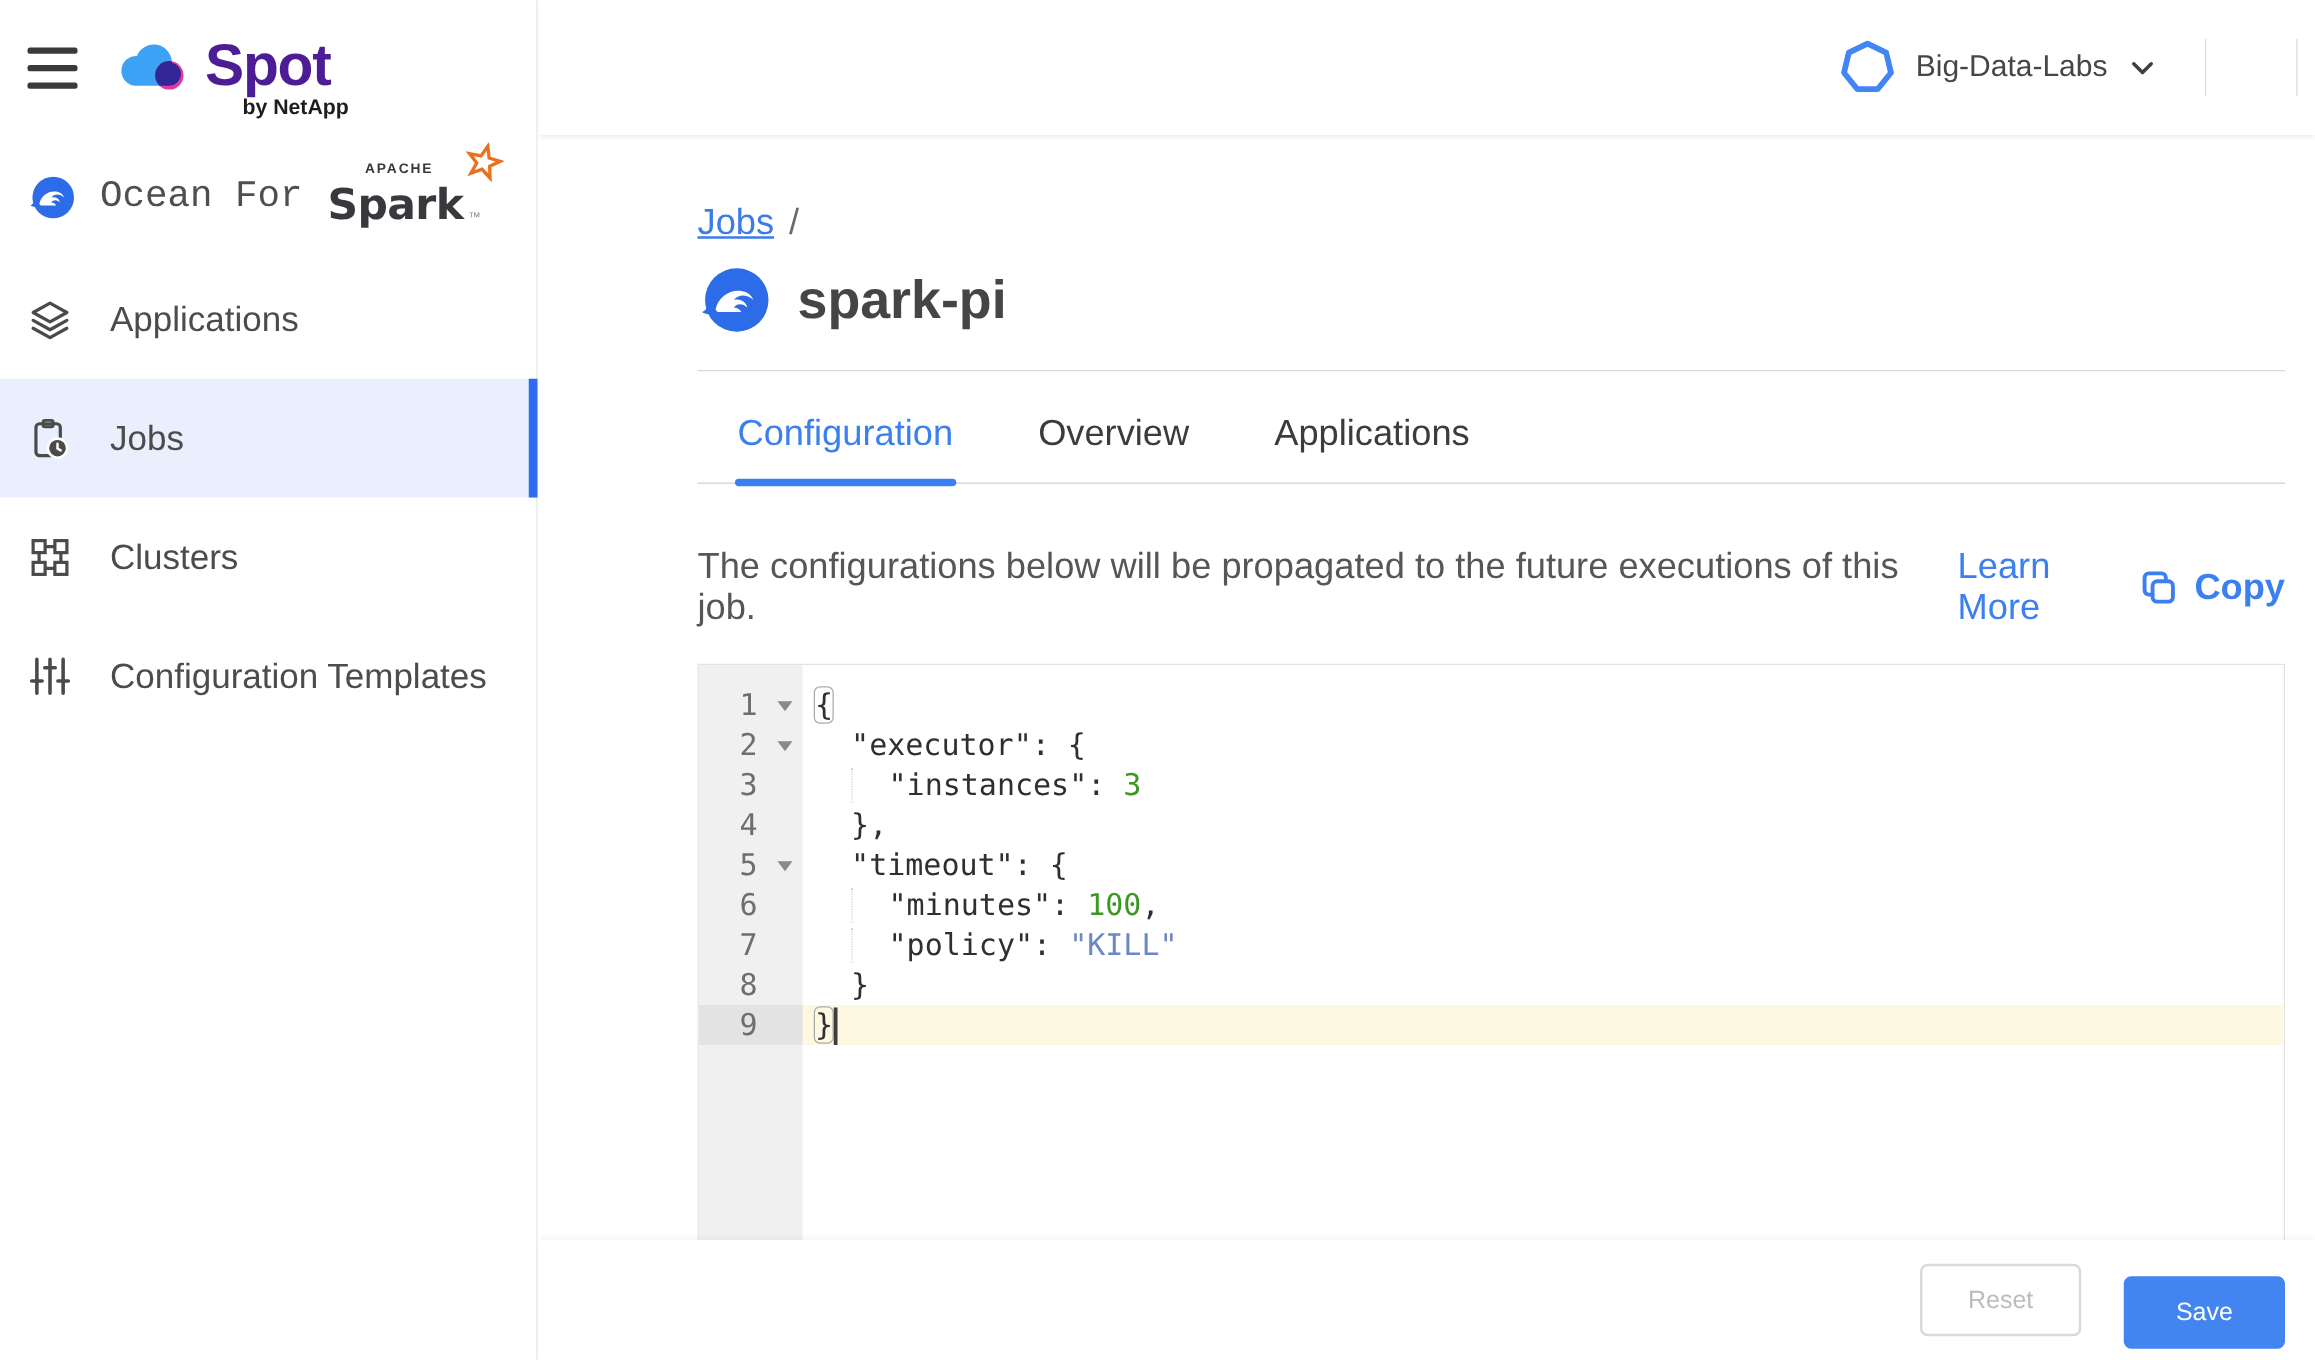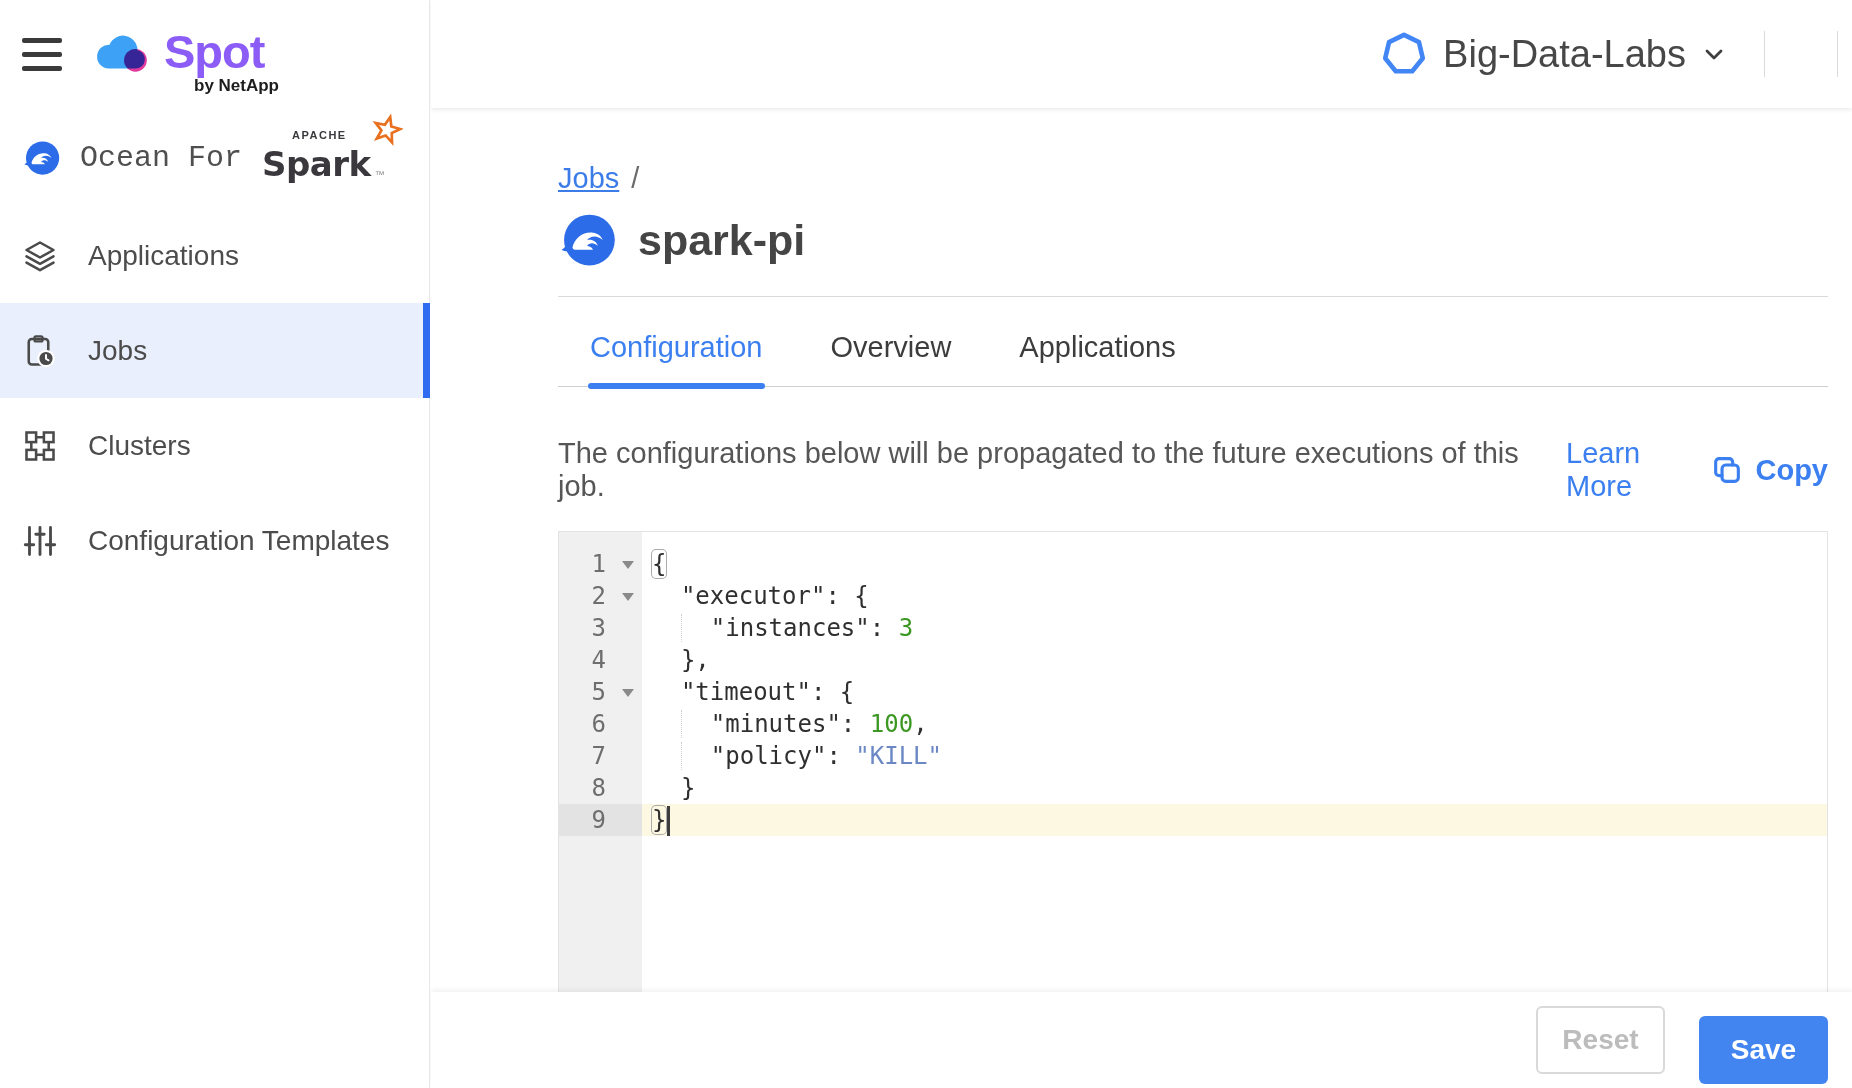--- a/index.html
+++ b/index.html
@@ -8,40 +8,40 @@
   svg { display:block; }
 
   
   .sidebar { position:absolute; left:0; top:0; width:430px; height:1088px; background:#fff; border-right:1px solid #e7e7e7; z-index:5; }
   .brand-row { display:flex; align-items:flex-start; padding:30px 0 0 22px; }
   .hamburger { margin-top:8px; cursor:pointer; }
   .hamburger span { display:block; width:40px; height:5px; background:#3a3a3a; border-radius:2px; margin-bottom:9px; }
   .hamburger span:last-child { margin-bottom:0; }
   .spot-logo { display:flex; margin-left:32px; }
   .spot-text { margin-left:12px; }
-  .spot-name { font-size:47px; font-weight:800; letter-spacing:-1px; color:#8b5cf6; line-height:44px; }
+  .spot-name { font-size:47px; font-weight:800; letter-spacing:-1px; color:#4c1d95; line-height:44px; }
   .spot-byline { font-size:17px; font-weight:700; color:#1d1d1d; margin:2px 0 0 30px; }
   .product-row { position:absolute; top:132px; left:22px; display:flex; align-items:center; gap:20px; }
   .product-prefix { font-size:30px; color:#4f4f4f;font-family:Liberation Mono, monospace; }
   .sparkmark { position:relative; padding:12px 30px 0 0; }
   .spark-apache { position:absolute; top:-3px; left:30px; font-size:11px; font-weight:700; letter-spacing:1.5px; color:#3a383d; }
   .spark-word { font-size:34px; font-weight:700; letter-spacing:-0.5px; color:#3a383d; font-family:"DejaVu Sans",sans-serif; }
   .spark-star { position:absolute; top:-18px; right:-2px; }
   .spark-tm { position:absolute; bottom:4px; right:16px; font-size:10px; color:#8a8a8a; }
   .menu { position:absolute; top:208px; left:0; right:0; }
   .menu-item { position:relative; height:95px; display:flex; align-items:center; gap:30px; padding-left:22px; font-size:28px; color:#4c4c4c; cursor:pointer; }
   .menu-item .micon { width:36px; height:36px; flex:none; }
   .menu-item.active { background:#e9effc; }
   .menu-item.active::after { content:""; position:absolute; right:-1px; top:0; bottom:0; width:7px; background:#2e6bf0; }
 
   
   .main { position:absolute; left:431px; top:0; right:0; height:1088px; }
   .header { height:108px; background:#fff; box-shadow:0 2px 4px rgba(0,0,0,.08); display:flex; align-items:center; justify-content:flex-end; padding-right:14px; position:relative; z-index:3; }
   .hgroup { display:flex; align-items:center; cursor:pointer; }
-  .hlabel { font-size:38px; color:#474747; margin:0 14px 0 16px; }
+  .hlabel { font-size:24px; color:#474747; margin:0 14px 0 16px; }
   .hdivider { width:1px; height:46px; background:#dadada; margin:0 36px; }
   .hdivider.last { margin:0 0 0 36px; }
 
   .content { padding:0 24px 0 127px; height:884px; overflow:hidden; }
   .breadcrumb { margin-top:52px; height:36px; display:flex; align-items:center; gap:12px; font-size:29px; }
   .crumb-link { color:#3b7ce8; text-decoration:underline; cursor:pointer; }
   .crumb-sep { color:#6b6b6b; }
   .title-row { margin-top:12px; height:64px; display:flex; align-items:center; gap:22px; }
   .page-title { font-size:43px; font-weight:700; color:#454545; }
   .title-hr { border:none; border-top:1px solid #d9d9d9; margin:24px 0 0 0; }
@@ -67,21 +67,21 @@
   .row.active .ccell { background:#fdf8e2; }
   .row.active .gcell { background:#e3e3e3; }
   .seg-num { color:#3c9723; }
   .seg-str { color:#6b88c5; }
   .seg-g { border-left:1px dotted #cfcfcf; }
   .seg-bm { box-shadow:0 0 0 1px #ababab; border-radius:4px; }
   .cursor { display:inline-block; width:3px; height:30px; background:#3d3d3d; vertical-align:middle; margin-left:1px; }
 
   
   .footer { position:absolute; left:0; right:0; bottom:0; height:96px; background:#fff; box-shadow:0 -2px 5px rgba(0,0,0,.06); display:flex; align-items:center; justify-content:flex-end; padding-right:24px; z-index:4; }
-  .btn { width:129px; height:68px; border-radius:6px; font-size:28px; font-weight:700; font-family:inherit; cursor:pointer; }
+  .btn { width:129px; height:58px; border-radius:6px; font-size:20px; font-weight:400; font-family:inherit; cursor:pointer; }
   .btn-reset { background:#fff; border:2px solid #d9d9d9; color:#bcbcbc; margin-right:34px; }
   .btn-save { background:#4285f0; border:none; color:#fff;margin-top:20px; }
 </style>
 </head>
 <body>
 
 <div class="sidebar">
   <div class="brand-row">
     <div class="hamburger">
         <span></span>

